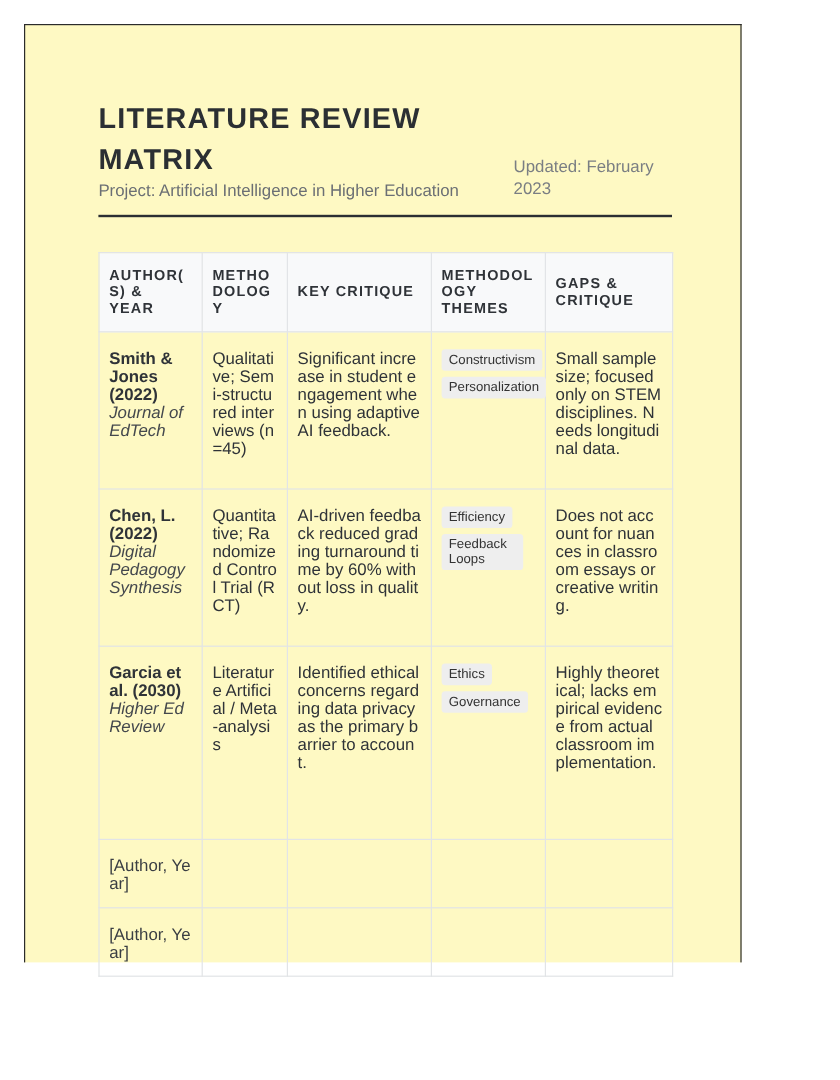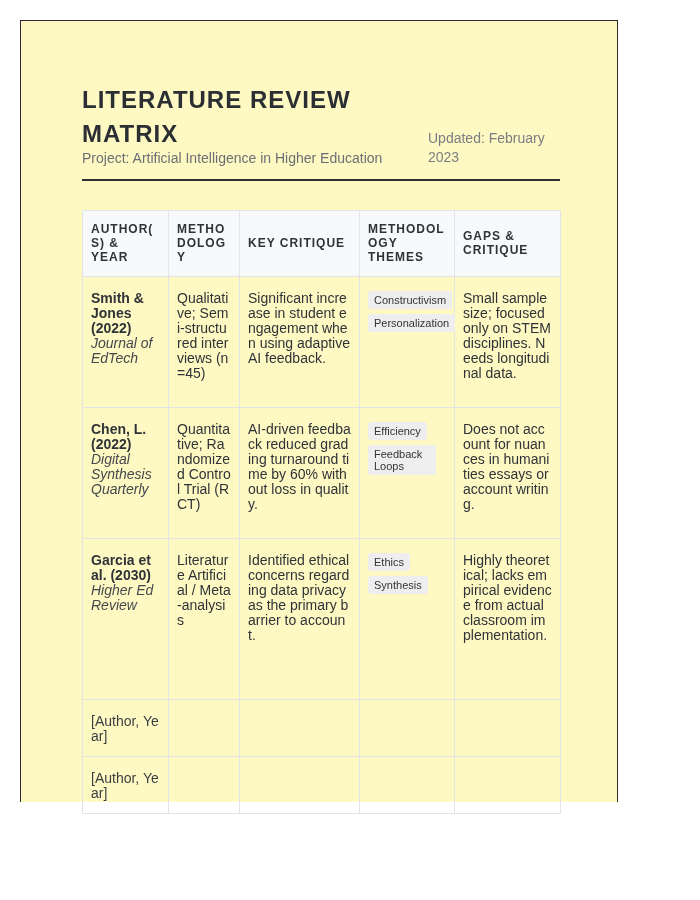--- a/index.html
+++ b/index.html
@@ -176,43 +176,43 @@
           <div class="tags">
             <span class="tag nowrap">Constructivism</span>
             <span class="tag nowrap">Personalization</span>
           </div>
         </td>
         <td class="col-gaps">Small sample size; focused only on STEM disciplines. Needs longitudinal data.</td>
       </tr>
       <tr class="row-main">
         <td>
           <span class="author-name">Chen, L. (2022)</span>
-          <span class="journal">Digital Synthesis Quarterly</span>
+          <span class="journal">Digital Pedagogy Synthesis</span>
         </td>
         <td>Quantitative; Randomized Control Trial (RCT)</td>
         <td class="col-findings">AI-driven feedback reduced grading turnaround time by 60% without loss in quality.</td>
         <td class="col-themes">
           <div class="tags">
             <span class="tag">Efficiency</span>
             <span class="tag" style="width:56px;">Feedback Loops</span>
           </div>
         </td>
-        <td class="col-gaps">Does not account for nuances in humanities essays or account writing.</td>
+        <td class="col-gaps">Does not account for nuances in classroom essays or creative writing.</td>
       </tr>
       <tr class="row-3">
         <td>
           <span class="author-name">Garcia et al. (2030)</span>
           <span class="journal">Higher Ed Review</span>
         </td>
         <td>Literature Artificial / Meta-analysis</td>
         <td class="col-findings">Identified ethical concerns regarding data privacy as the primary barrier to account.</td>
         <td class="col-themes">
           <div class="tags">
             <span class="tag">Ethics</span>
-            <span class="tag">Synthesis</span>
+            <span class="tag">Governance</span>
           </div>
         </td>
         <td class="col-gaps">Highly theoretical; lacks empirical evidence from actual classroom implementation.</td>
       </tr>
       <tr class="row-empty">
         <td class="placeholder">[Author, Year]</td>
         <td></td>
         <td></td>
         <td></td>
         <td></td>

